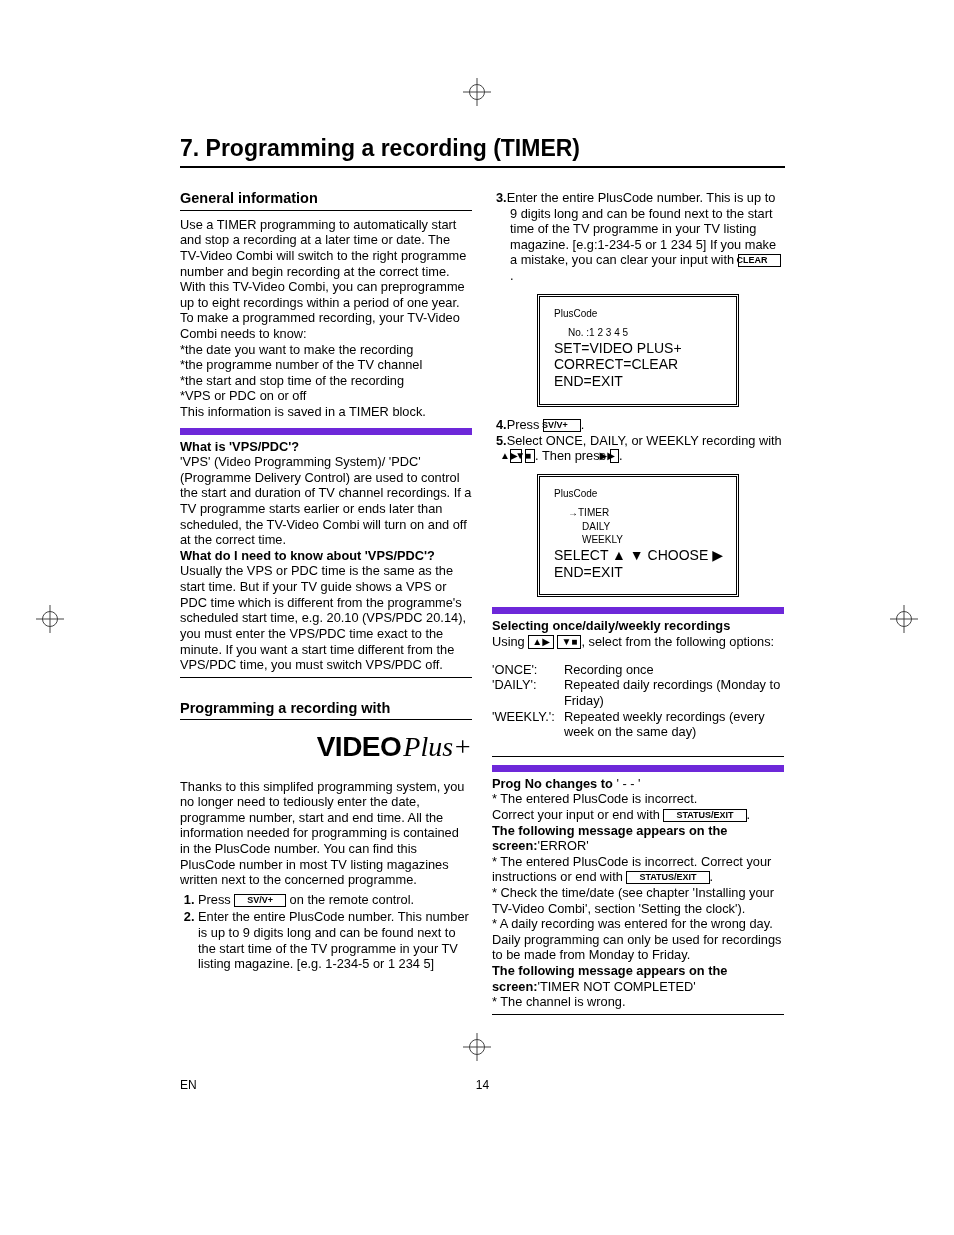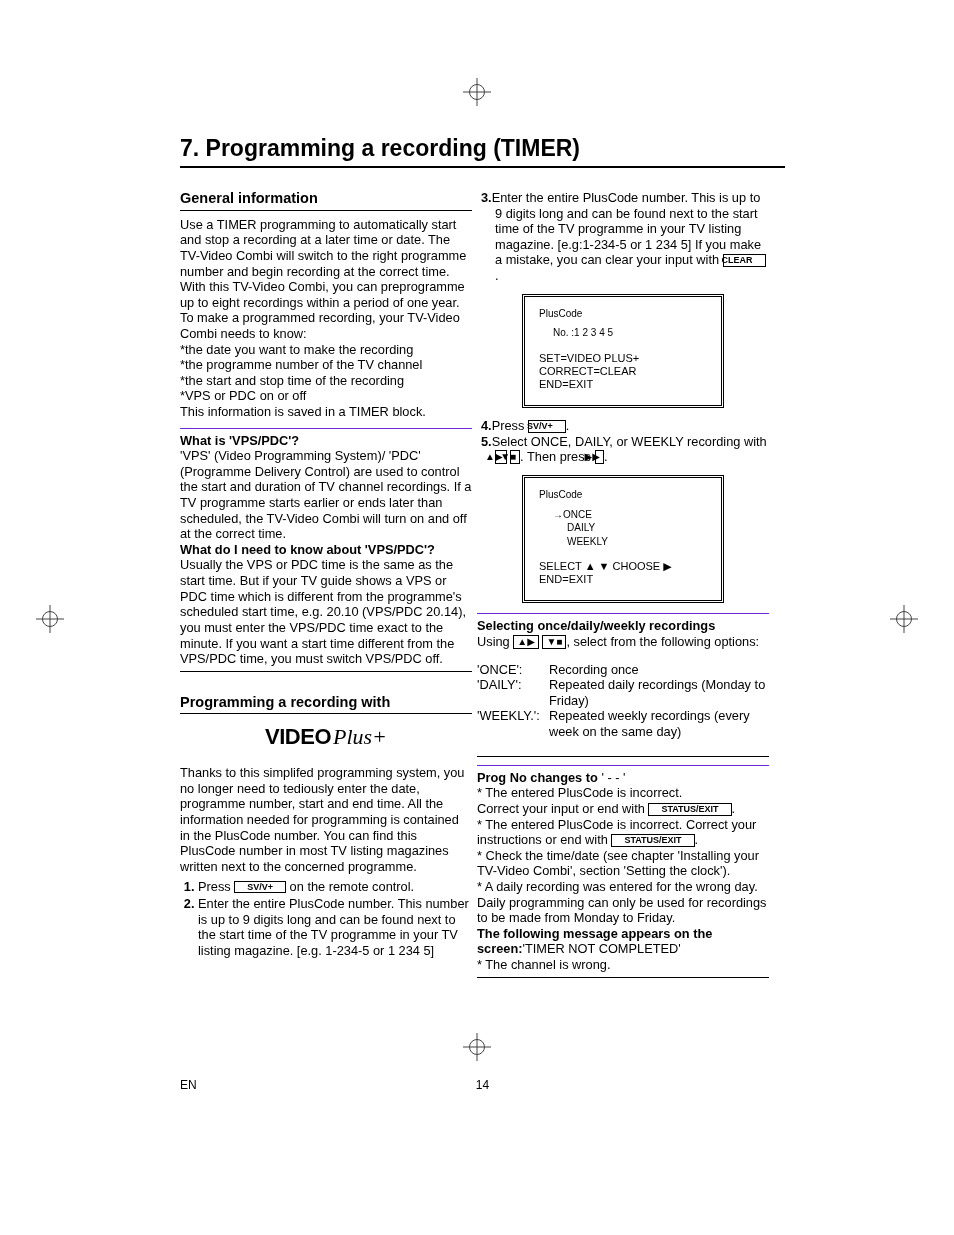--- a/index.html
+++ b/index.html
@@ -55,42 +55,42 @@
     letter-spacing: 0;
   }
   .title-rule {
     border: none;
     border-top: 2px solid #000;
     margin: 0 0 22px 0;
   }
 
   .columns {
     display: flex;
-    gap: 5px;
+    gap: 20px;
   }
   .col {
     width: 292px;
     font-size: 12.8px;
     line-height: 1.22;
   }
   .col p { margin: 0; }
 
   .sec-head {
     font-weight: bold;
     font-size: 14.5px;
     margin: 0 0 2px 0;
   }
   .sec-rule {
     border: none;
     border-top: 1px solid #000;
     margin: 0 0 6px 0;
   }
 
   .box {
-    border-top: 1px solid #6d28d9;
+    border-top: 7px solid #6d28d9;
     border-bottom: 1px solid #000;
     padding: 4px 0;
     margin: 8px 0;
   }
 
   .btn {
     display: inline-block;
     border: 1px solid #000;
     padding: 0 12px;
     font-size: 9px;
@@ -109,35 +109,35 @@
     margin: 10px auto;
     border: 3px double #000;
     padding: 10px 12px 14px 14px;
     font-size: 10px;
     line-height: 1.35;
     font-family: Arial, sans-serif;
   }
   .osd .osd-title { margin-bottom: 6px; }
   .osd .indent { padding-left: 14px; }
   .osd .indent2 { padding-left: 28px; }
-  .osd .footer { margin-top: 12px; font-size: 11px; line-height: 1.2; }
+  .osd .footer { margin-top: 0; font-size: 14px; line-height: 1.2; }
 
   ol.steps {
     margin: 4px 0 0 0;
     padding: 0 0 0 18px;
   }
   ol.steps li { margin: 0 0 2px 0; }
   ol.steps li::marker { font-weight: bold; }
   .cont-step { padding-left: 18px; text-indent: -14px; margin: 0 0 2px 0; }
   .cont-step .num { font-weight: bold; }
 
   .logo {
-    text-align: center;
+    text-align: right;
     margin: 10px 0 14px 0;
-    font-size: 22px;
+    font-size: 28px;
   }
   .logo .vw { font-weight: 900; font-family: Arial Black, Arial, sans-serif; letter-spacing: -0.5px; }
   .logo .plus { font-style: italic; font-family: 'Brush Script MT', cursive; font-weight: normal; margin-left: 2px; }
 
   dl.opts { margin: 12px 0; }
   dl.opts dt { float: left; clear: left; width: 68px; }
   dl.opts dd { margin: 0 0 0 72px; }
 
   .footer-line {
     position: absolute;
@@ -230,21 +230,21 @@
 
         <p class="cont-step">
           <span class="num">4.</span><span>Press </span><span class="btn">SV/V+</span><span>.</span>
         </p>
         <p class="cont-step">
           <span class="num">5.</span><span>Select ONCE, DAILY, or WEEKLY recording with </span><span class="btn sym">▲▶</span> <span class="btn sym">▼■</span><span>. Then press </span><span class="btn sym">▶▶</span><span>.</span>
         </p>
 
         <div class="osd">
           <div class="osd-title">PlusCode</div>
-          <div class="indent">→ONCE</div>
+          <div class="indent">→TIMER</div>
           <div class="indent2">DAILY</div>
           <div class="indent2">WEEKLY</div>
           <div class="footer">
             <div>SELECT ▲ ▼  CHOOSE ▶</div>
             <div>END=EXIT</div>
           </div>
         </div>
 
         <div class="box">
           <p><b>Selecting once/daily/weekly recordings</b></p>
@@ -261,20 +261,21 @@
           </dl>
           <div style="clear:both"></div>
         </div>
 
         <div class="box">
           <p><b>Prog No changes to</b><span> ' - - '</span></p>
           <p>* The entered PlusCode is incorrect.</p>
           <p>
             <span>Correct your input or end with </span><span class="btn">STATUS/EXIT</span><span>.</span>
           </p>
+          <p><b>The following message appears on the screen:</b><span>'ERROR'</span></p>
           <p>
             <span>* The entered PlusCode is incorrect. Correct your instructions or end with </span><span class="btn">STATUS/EXIT</span><span>.</span>
           </p>
           <p>* Check the time/date (see chapter 'Installing your TV-Video Combi', section 'Setting the clock').</p>
           <p>* A daily recording was entered for the wrong day. Daily programming can only be used for recordings to be made from Monday to Friday.</p>
           <p><b>The following message appears on the screen:</b><span>'TIMER NOT COMPLETED'</span></p>
           <p>* The channel is wrong.</p>
         </div>
 
       </div>

